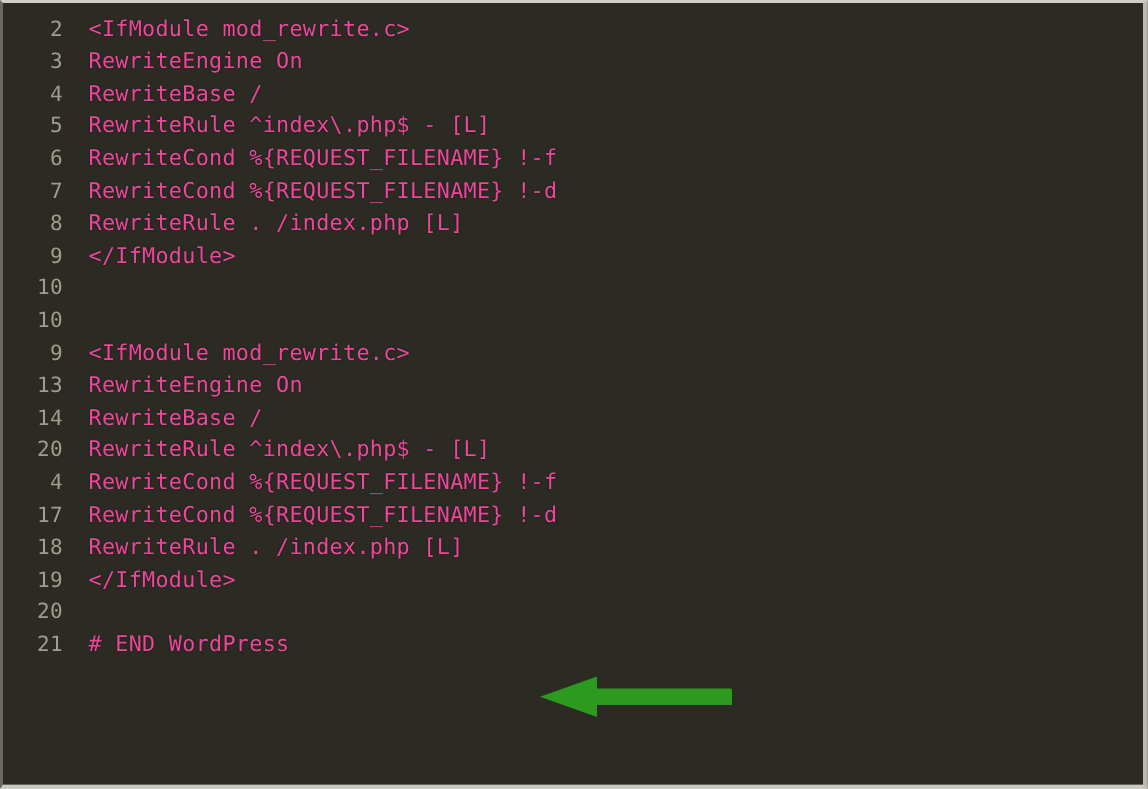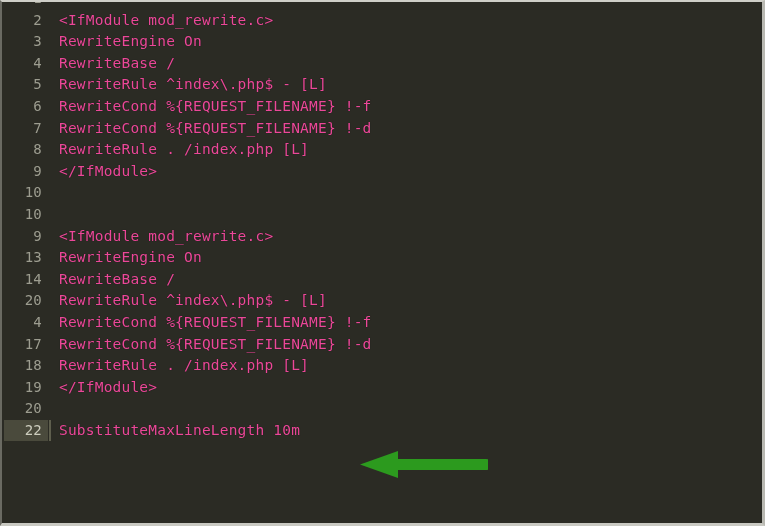--- a/index.html
+++ b/index.html
@@ -123,21 +123,21 @@
         <div class="code-line"><div class="gutter">10</div></div>
         <div class="code-line"><div class="gutter">9</div><div class="code-text">&lt;IfModule mod_rewrite.c&gt;</div></div>
         <div class="code-line"><div class="gutter">13</div><div class="code-text">RewriteEngine On</div></div>
         <div class="code-line"><div class="gutter">14</div><div class="code-text">RewriteBase /</div></div>
         <div class="code-line"><div class="gutter">20</div><div class="code-text">RewriteRule ^index\.php$ - [L]</div></div>
         <div class="code-line"><div class="gutter">4</div><div class="code-text">RewriteCond %{REQUEST_FILENAME} !-f</div></div>
         <div class="code-line"><div class="gutter">17</div><div class="code-text">RewriteCond %{REQUEST_FILENAME} !-d</div></div>
         <div class="code-line"><div class="gutter">18</div><div class="code-text">RewriteRule . /index.php [L]</div></div>
         <div class="code-line"><div class="gutter">19</div><div class="code-text">&lt;/IfModule&gt;</div></div>
         <div class="code-line"><div class="gutter">20</div><div class="code-text"></div></div>
-        <div class="code-line active"><div class="gutter">22</div><div class="code-text">SubstituteMaxLineLength 10m</div></div>
+        <div class="code-line"><div class="gutter">21</div><div class="code-text"># END WordPress</div></div>
       </div>
   </div>
 
   <div id="annotation-arrow">
     <svg width="130" height="32" viewBox="0 0 130 32">
       <g>
         <path d="M 128 15.5
                  L 38 15.5" stroke="#2c9a1e" stroke-width="11" stroke-linecap="round" fill="none"></path>
         <path d="M 2 15.5 L 40 2 L 40 11 L 46 11 L 46 20 L 40 20 L 40 29 Z" fill="#2c9a1e"></path>
       </g>

